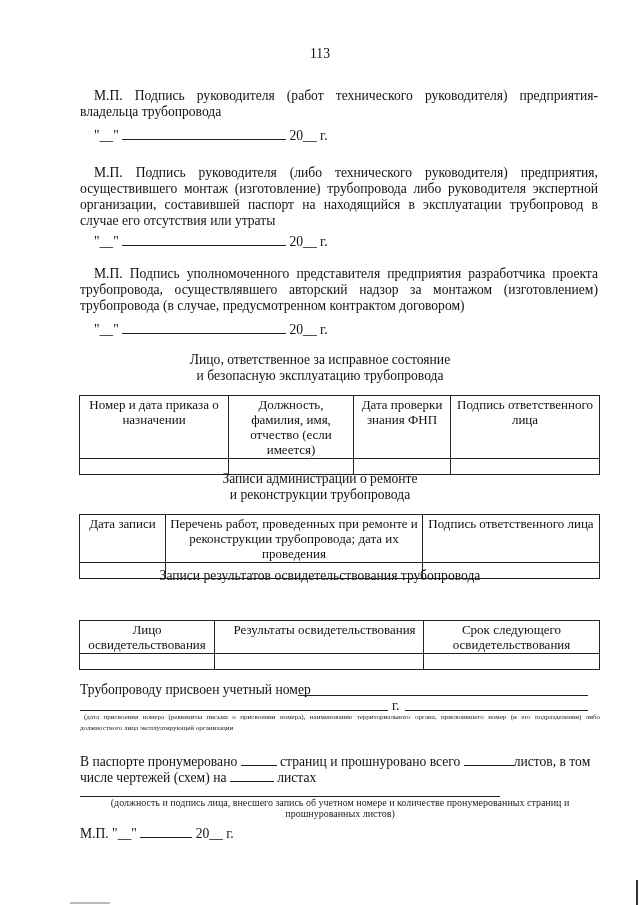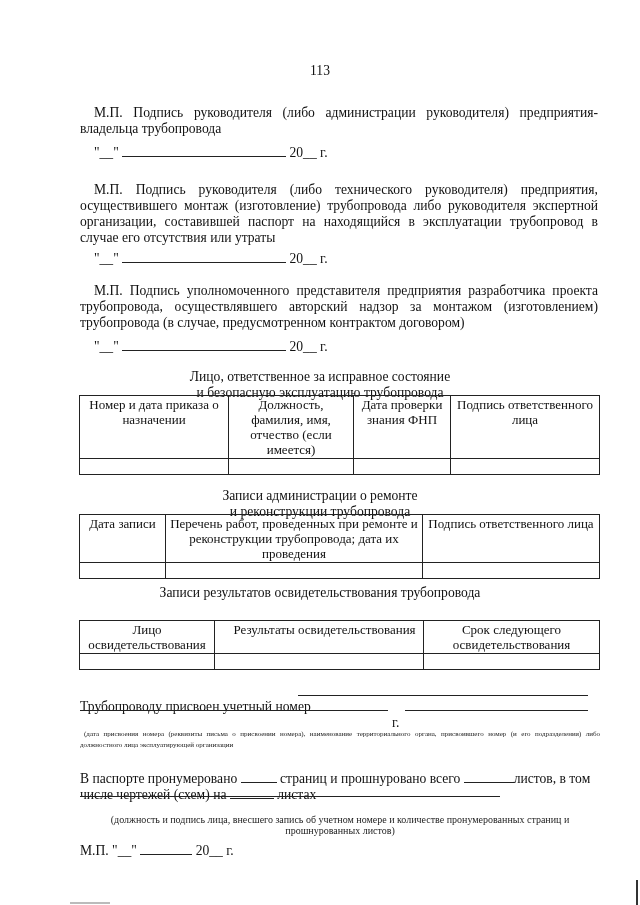--- a/index.html
+++ b/index.html
@@ -1,38 +1,38 @@
 <!DOCTYPE html>
 <html><head>
 <meta charset="utf-8">
 <style>
   * { box-sizing: border-box; margin: 0; padding: 0; }
   html, body { width: 640px; height: 905px; background: #ffffff; overflow: hidden; }
   body { position: relative; font-family: "Liberation Serif", "DejaVu Serif", serif; color: #111; font-size: 13.6px; line-height: 16px; }
-  .abs { position: absolute; margin-top: 17px; }
+  .abs { position: absolute; }
   .page-num { left: 0; width: 640px; top: 46px; text-align: center; font-size: 13.6px; }
   .para { left: 80px; width: 518px; text-align: justify; text-indent: 14px; }
   .date-line { left: 94px; white-space: nowrap; }
   .uline { display: inline-block; border-bottom: 1px solid #222; height: 12px; vertical-align: baseline; }
   .center-title { left: 0; width: 640px; text-align: center; }
   table.doc { position: absolute; border-collapse: collapse; font-size: 13px; line-height: 15px; }
   table.doc td, table.doc th { border: 1px solid #222; text-align: center; vertical-align: top; font-weight: normal; padding: 1px 3px; }
   table.doc tr.empty td { height: 16px; }
   .tiny { font-size: 7px; line-height: 11px; color: #222; }
   .hr { position: absolute; height: 0; border-top: 1px solid #222; }
   .hr.thick { border-top: 1.5px solid #222; }
   .scan-mark { position: absolute; left: 70px; top: 902px; width: 40px; height: 2px; background: #bbb; }
   .edge-mark { position: absolute; left: 636px; top: 880px; width: 2px; height: 25px; background: #333; }
 </style>
 </head>
 <body>
 
 <div class="abs page-num">113</div>
 
-<div class="abs para" style="top:88px;">М.П. Подпись руководителя (либо администрации руководителя) предприятия-владельца трубопровода</div>
+<div class="abs para" style="top:88px;">М.П. Подпись руководителя (работ технического руководителя) предприятия-владельца трубопровода</div>
 <div class="abs date-line" style="top:128px;">
   <span>"__"</span>
   <span class="uline" style="width:164px;"></span>
   <span>20__ г.</span>
 </div>
 
 <div class="abs para" style="top:165px;">М.П. Подпись руководителя (либо технического руководителя) предприятия, осуществившего монтаж (изготовление) трубопровода либо руководителя экспертной организации, составившей паспорт на находящийся в эксплуатации трубопровод в случае его отсутствия или утраты</div>
 <div class="abs date-line" style="top:234px;">
   <span>"__"</span>
   <span class="uline" style="width:164px;"></span>

